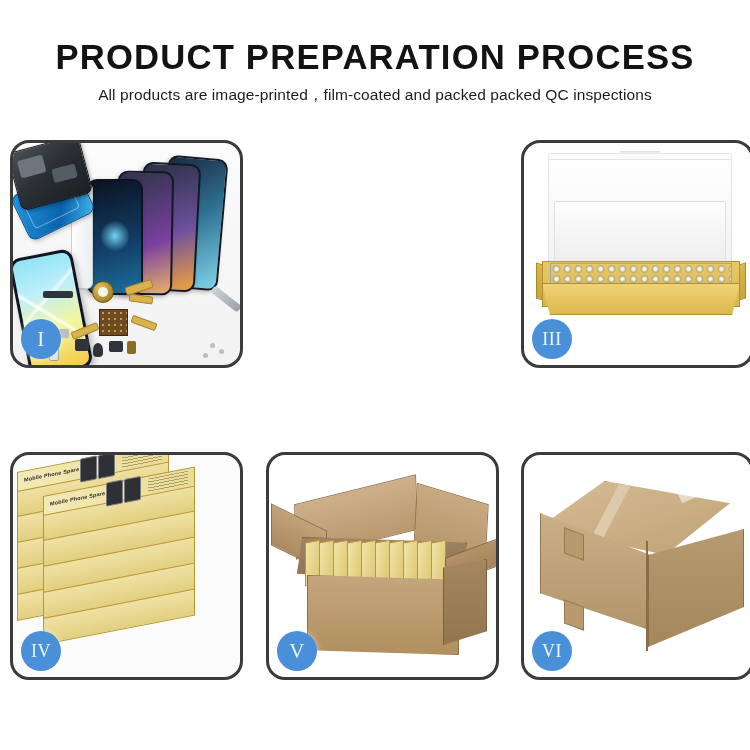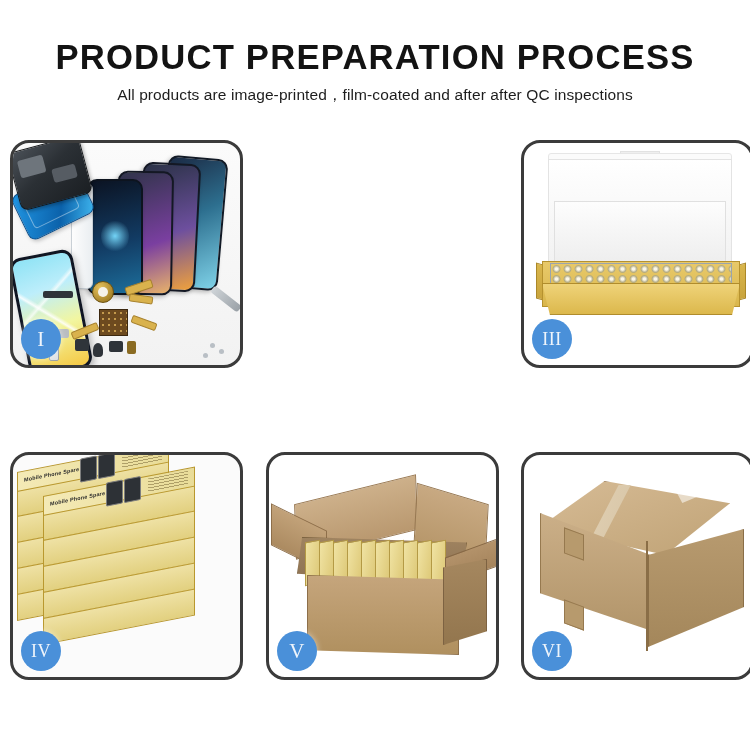--- a/index.html
+++ b/index.html
@@ -220,21 +220,21 @@
   .sTab{position:absolute;background:#b79a6d;border:1px solid #96794f;}
   .sTab1{left:40px;top:76px;width:18px;height:24px;transform:skewY(20deg);}
   .sTab2{left:40px;top:148px;width:18px;height:22px;transform:skewY(20deg);}
 </style>
 </head>
 <body>
 
 <div class="page">
 
   <div class="title">PRODUCT PREPARATION PROCESS</div>
-  <div class="subtitle">All products are image-printed，film-coated and after after QC inspections</div>
+  <div class="subtitle">All products are image-printed，film-coated and packed packed QC inspections</div>
 
   <div class="panel p1 r1 c1">
     <div class="scene">
       <div class="ph fan1"></div>
       <div class="ph fan2"></div>
       <div class="ph fan3"></div>
       <div class="ph fan4"></div>
       <div class="ph glass"></div>
       <div class="ph blue-film"></div>
       <div class="ph bigphone"></div>

